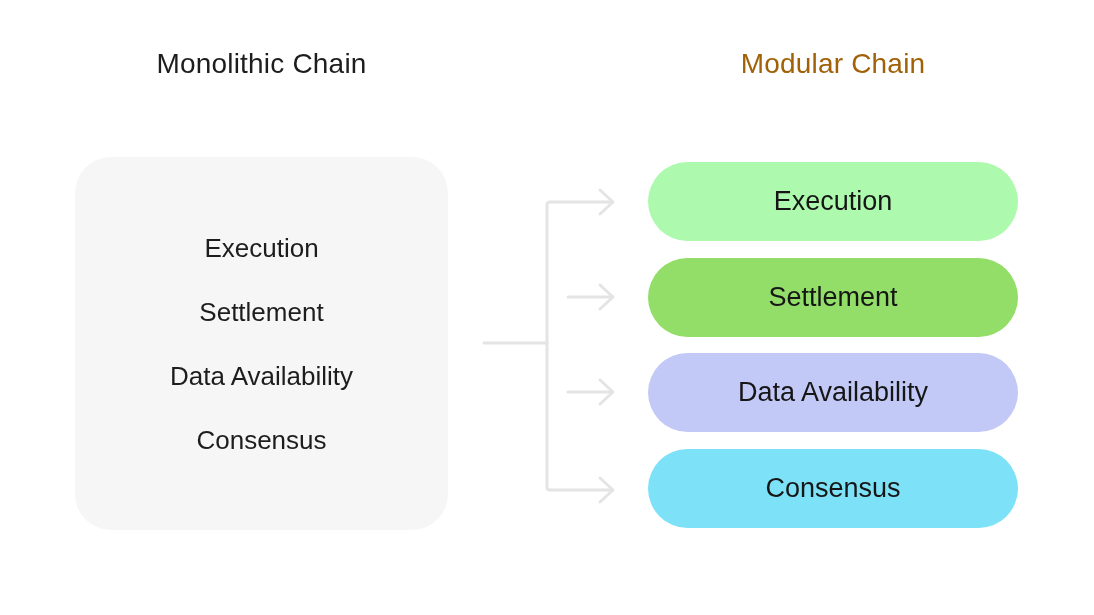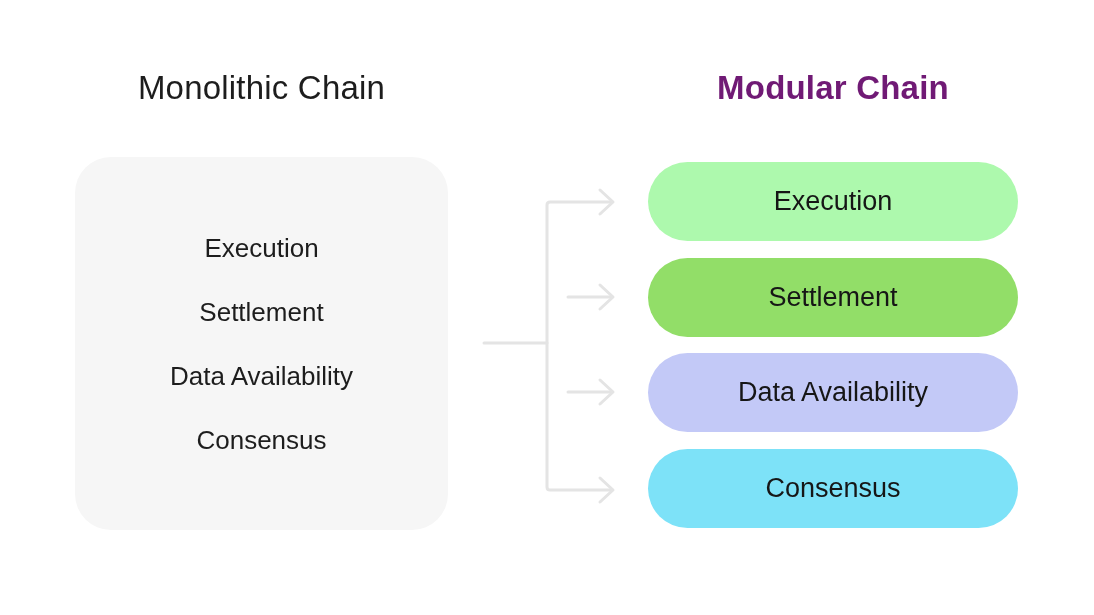--- a/index.html
+++ b/index.html
@@ -10,25 +10,25 @@
   }
   .canvas {
     position: relative;
     width: 1094px;
     height: 615px;
     background: #ffffff;
     overflow: hidden;
   }
   .col-title {
     position: absolute;
-    top: 68px;
+    top: 44px;
     height: 40px;
     line-height: 40px;
     text-align: center;
-    font-size: 33px;
+    font-size: 28px;
     font-weight: 500;
     letter-spacing: 0.2px;
     color: #1d1d1d;
     white-space: nowrap;
   }
   .col-title.left  { left: 75px;  width: 373px; }
   .col-title.right { left: 648px; width: 370px; }
 
   .mono-box {
     position: absolute;
@@ -88,21 +88,21 @@
     stroke-linejoin: round;
   }
 </style>
 </head>
 <body>
 
 <div class="canvas">
 
   <div class="col-title left" style="color: rgb(29, 29, 29);">Monolithic Chain</div>
 
-  <div class="col-title right" style="color: #701a75; font-weight: bold;">Modular Chain</div>
+  <div class="col-title right" style="color: #a16207;">Modular Chain</div>
 
   <div class="mono-box" style="background-color: rgb(246, 246, 246);">
     <div class="mono-layer">Execution</div>
     <div class="mono-layer">Settlement</div>
     <div class="mono-layer">Data Availability</div>
     <div class="mono-layer">Consensus</div>
   </div>
 
   <svg class="arrows-svg" viewBox="0 0 1094 615" aria-hidden="true" style="color: rgb(228, 228, 228);">
 

